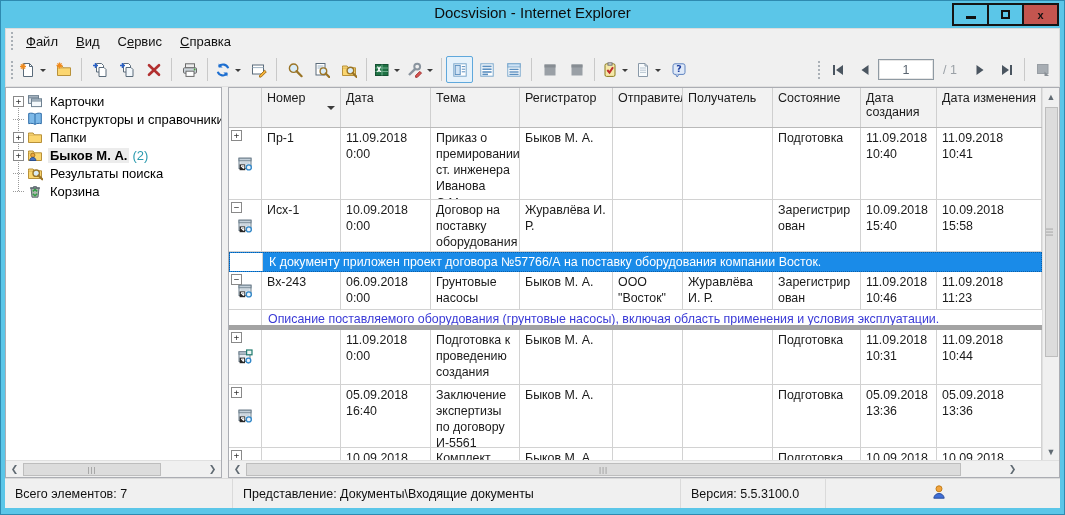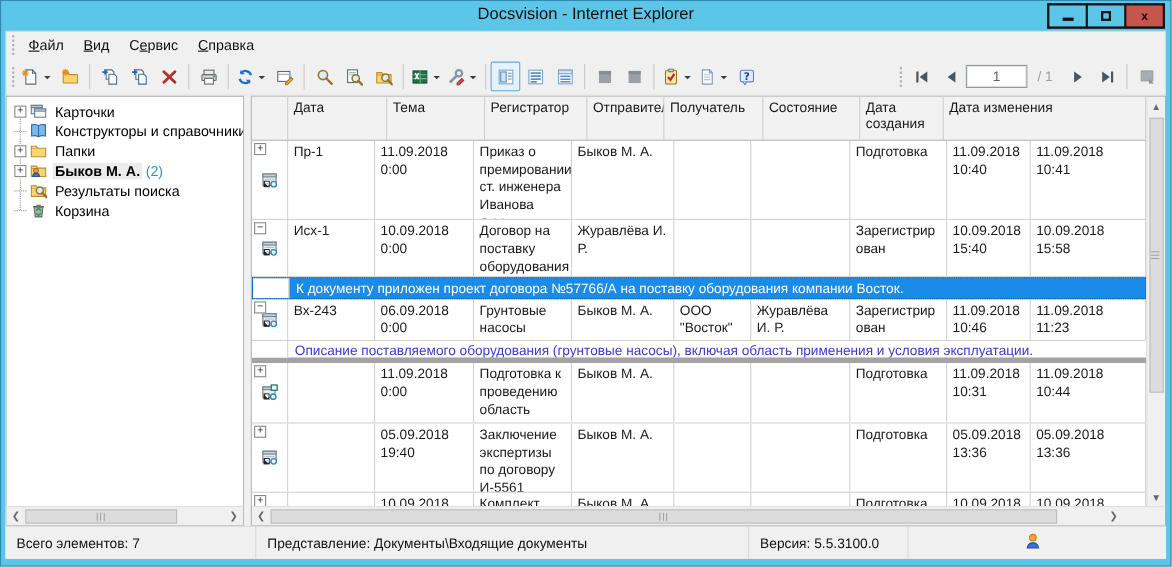--- a/index.html
+++ b/index.html
@@ -496,20 +496,24 @@
         </div>
       </div>
       <div class="splitter"></div>
       <div class="table-pane">
         <div class="grid-wrap">
           <div class="grid" id="grid">
               <div class="grid-header">
                 <div class="gh-cell" style="width: 33px;">
                   <span></span>
                 </div>
+                <div class="gh-cell" style="width: 79px;">
+                  <span>Номер</span>
+                  <span class="sort-arrow"></span>
+                </div>
                 <div class="gh-cell" style="width: 90px;">
                   <span>Дата</span>
                 </div>
                 <div class="gh-cell" style="width: 89px;">
                   <span>Тема</span>
                 </div>
                 <div class="gh-cell" style="width: 93px;">
                   <span>Регистратор</span>
                 </div>
                 <div class="gh-cell" style="width: 70px;">
@@ -609,42 +613,42 @@
                       <rect x="2" y="2.8" width="11" height="9.7" fill="#e7edf2" stroke="#71828f"></rect>
                       <rect x="2" y="2.8" width="11" height="2.4" fill="#c3cfd9" stroke="#71828f"></rect>
                       <rect x="9.6" y="1" width="5.4" height="4.8" fill="#eef7f3" stroke="#1f7a6e" stroke-width="1.2"></rect>
                       <rect x="2.6" y="8.6" width="5.4" height="5.6" fill="#262626"></rect>
                       <path d="M6.6 12.6V10H4.2M6.6 12.6L4.2 10" stroke="#fff" stroke-width="1.1" fill="none"></path>
                       <circle cx="11.4" cy="11.6" r="2.4" fill="#eaf4fc" stroke="#2f86c8" stroke-width="1.3"></circle>
                     </svg></span>
                 </div>
                 <div class="gr-cell" style="width: 79px;"></div>
                 <div class="gr-cell" style="width: 90px;">11.09.2018 0:00</div>
-                <div class="gr-cell" style="width: 89px;">Подготовка к проведению область</div>
+                <div class="gr-cell" style="width: 89px;">Подготовка к проведению создания</div>
                 <div class="gr-cell" style="width: 93px;">Быков М. А.</div>
                 <div class="gr-cell" style="width: 70px;"></div>
                 <div class="gr-cell" style="width: 90px;"></div>
                 <div class="gr-cell cell-state" style="width: 88px;">Подготовка</div>
                 <div class="gr-cell" style="width: 76px;">11.09.2018 10:31</div>
                 <div class="gr-cell" style="width: 104px; flex: 1 1 0%;">11.09.2018 10:44</div>
               </div>
               <div class="grid-row" style="height: 63px;">
                 <div class="gr-cell first-cell" style="width: 33px;">
                   <span class="expander">+</span>
                   <span class="row-icon"><svg width="16" height="16" viewBox="0 0 16 16">
                       <rect x="2" y="2.2" width="12" height="10.3" fill="#e7edf2" stroke="#71828f"></rect>
                       <rect x="2" y="2.2" width="12" height="2.6" fill="#c3cfd9" stroke="#71828f"></rect>
                       <line x1="3.5" y1="7" x2="12.5" y2="7" stroke="#b4c2cd"></line>
                       <rect x="2.6" y="8.4" width="5.6" height="5.8" fill="#262626"></rect>
                       <path d="M6.8 12.6V9.8H4M6.8 12.6L4 9.8" stroke="#fff" stroke-width="1.1" fill="none"></path>
                       <circle cx="11.8" cy="11.4" r="2.5" fill="#eaf4fc" stroke="#2f86c8" stroke-width="1.3"></circle>
                     </svg></span>
                 </div>
                 <div class="gr-cell" style="width: 79px;"></div>
-                <div class="gr-cell" style="width: 90px;">05.09.2018 19:40</div>
+                <div class="gr-cell" style="width: 90px;">05.09.2018 16:40</div>
                 <div class="gr-cell" style="width: 89px;">Заключение экспертизы по договору И-5561</div>
                 <div class="gr-cell" style="width: 93px;">Быков М. А.</div>
                 <div class="gr-cell" style="width: 70px;"></div>
                 <div class="gr-cell" style="width: 90px;"></div>
                 <div class="gr-cell cell-state" style="width: 88px;">Подготовка</div>
                 <div class="gr-cell" style="width: 76px;">05.09.2018 13:36</div>
                 <div class="gr-cell" style="width: 104px; flex: 1 1 0%;">05.09.2018 13:36</div>
               </div>
               <div class="grid-row" style="height: 13px;">
                 <div class="gr-cell first-cell" style="width: 33px;">

